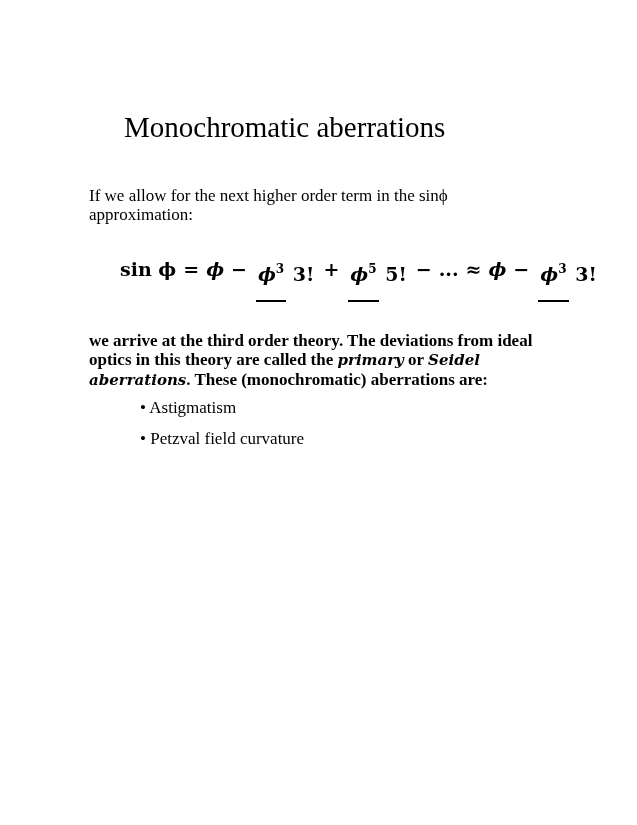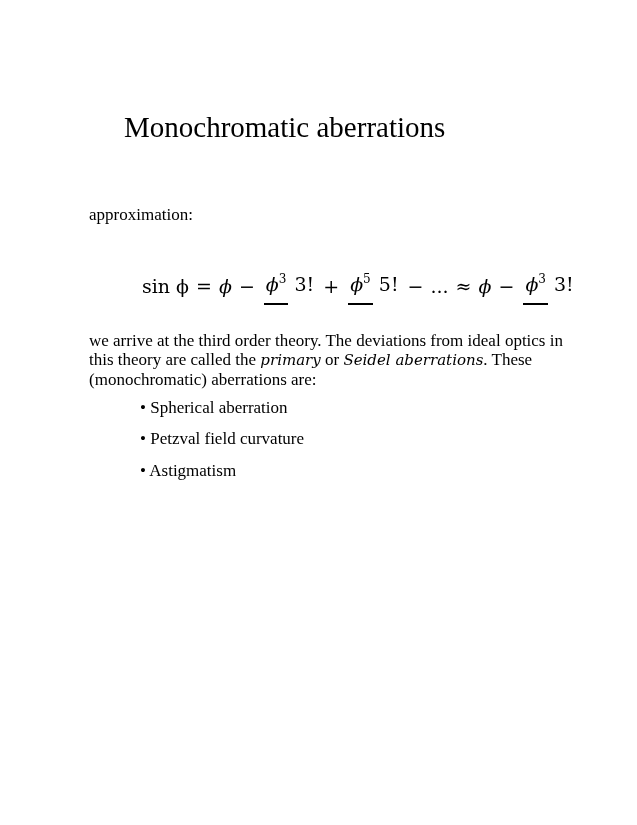--- a/index.html
+++ b/index.html
@@ -1,40 +1,40 @@
 <!DOCTYPE html>
 <html><head>
 <meta charset="utf-8">
 <style>
   html, body { margin: 0; padding: 0; background: #ffffff; }
   body { width: 637px; height: 825px; position: relative; overflow: hidden;
          font-family: "Liberation Serif", "DejaVu Serif", serif; color: #000; }
   .title { position: absolute; left: 124px; top: 111px; font-size: 29px; letter-spacing: 0px; white-space: nowrap; }
   .intro { position: absolute; left: 89px; top: 186px; font-size: 17px; line-height: 19px; width: 470px; }
-  .eq { position: absolute; left: 120px; top: 258px; height: 56px; display: flex; align-items: center;
-        font-family: "DejaVu Serif", serif; font-weight: normal; font-size: 19px; white-space: nowrap; margin-left: 22px; }
+  .eq { position: absolute; left: 120px; top: 258px; height: 56px; display: flex; align-items: flex-start;
+        font-family: "DejaVu Serif", serif; font-weight: bold; font-size: 19px; white-space: nowrap; }
   .eq span { display: inline-block; }
   .op { margin: 0 7px; }
   .frac { display: inline-flex; flex-direction: column; align-items: center; margin: 0 2px; vertical-align: middle; }
-  .frac .num { border-bottom: 2px solid #000; padding: 0 2px 8px 2px; line-height: 22px; }
+  .frac .num { border-bottom: 2px solid #000; padding: 0 2px 15px 2px; line-height: 22px; }
   .frac .den { line-height: 22px; padding-top: 1px; }
   .phi { font-style: italic; }
   sup { font-size: 12px; vertical-align: 8px; }
-  .body { position: absolute; left: 89px; top: 331px; font-size: 17px; line-height: 19px; width: 480px; }
+  .body { position: absolute; left: 89px; top: 331px; font-size: 17px; line-height: 19px; width: 480px; font-weight: bold; }
   .body i { font-family: "DejaVu Serif", serif; font-size: 15px; }
   .list { position: absolute; left: 140px; top: 398px; margin: 0; padding: 0; list-style: none; font-size: 17px; }
   .list li { height: 31.3px; line-height: 20px; }
 </style>
 </head>
 <body>
 
 <div class="title">Monochromatic aberrations</div>
 
 <div class="intro">
-  <br>
+  <span>If we allow for the next higher order term in the sinϕ</span><br>
   <span>approximation:</span>
 </div>
 
 <div class="eq">
   <span>sin ϕ</span>
   <span class="op">=</span>
   <span class="phi">ϕ</span>
   <span class="op">−</span>
   <span class="frac">
     <span class="num"><span class="phi">ϕ</span><sup>3</sup></span>
@@ -52,16 +52,15 @@
   <span class="op">−</span>
   <span class="frac">
     <span class="num"><span class="phi">ϕ</span><sup>3</sup></span>
     <span class="den">3!</span>
   </span>
 </div>
 
 <div class="body"><span>we arrive at the third order theory.  The deviations from ideal optics in this theory are called the </span><i>primary</i><span> or </span><i>Seidel aberrations</i><span>.  These (monochromatic) aberrations are:</span></div>
 
 <ul class="list">
-  <li><span>•</span> <span>Spherical aberration</span></li>
+  <li><span>•</span> <span>Astigmatism</span></li>
   <li><span>•</span> <span>Petzval field curvature</span></li>
-  <li><span>•</span> <span>Astigmatism</span></li>
 </ul>
 
 </body></html>

